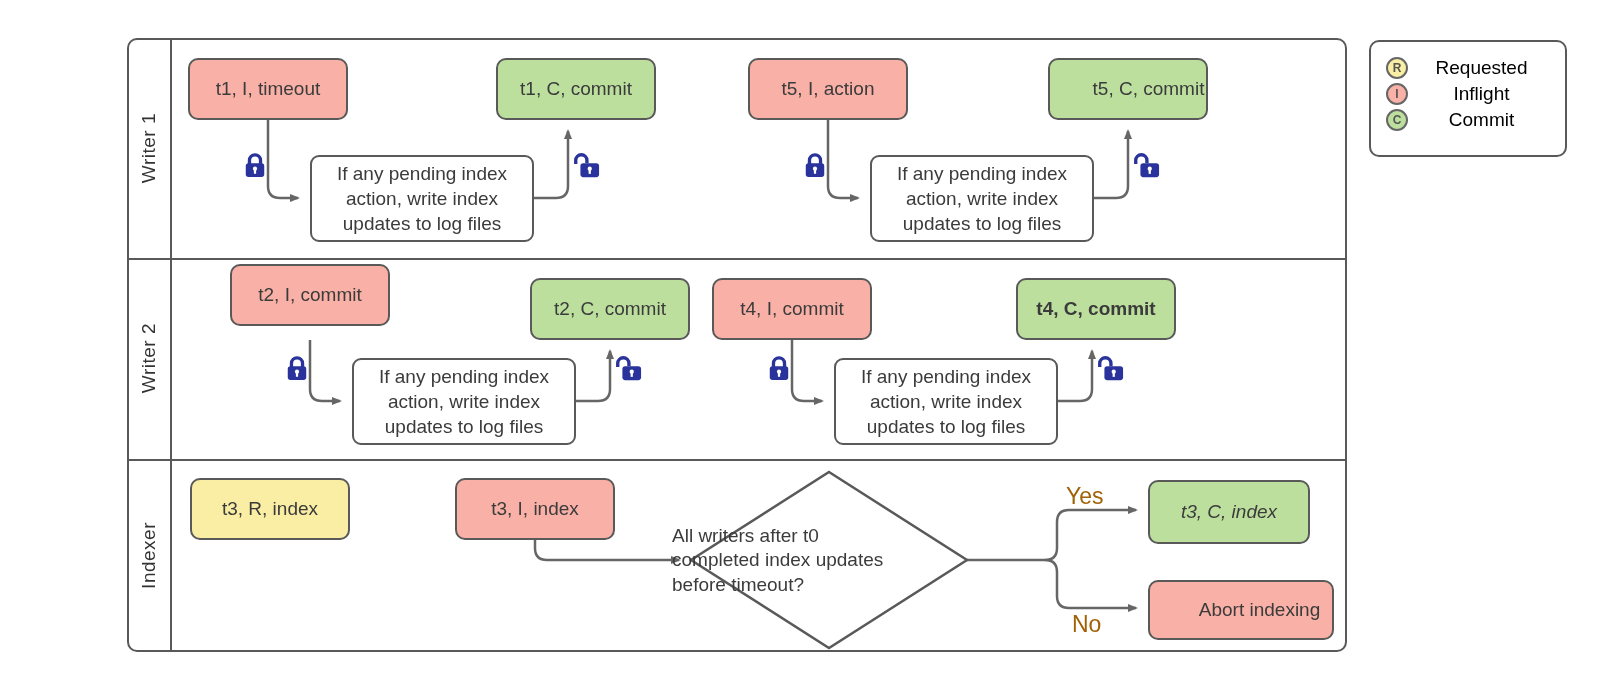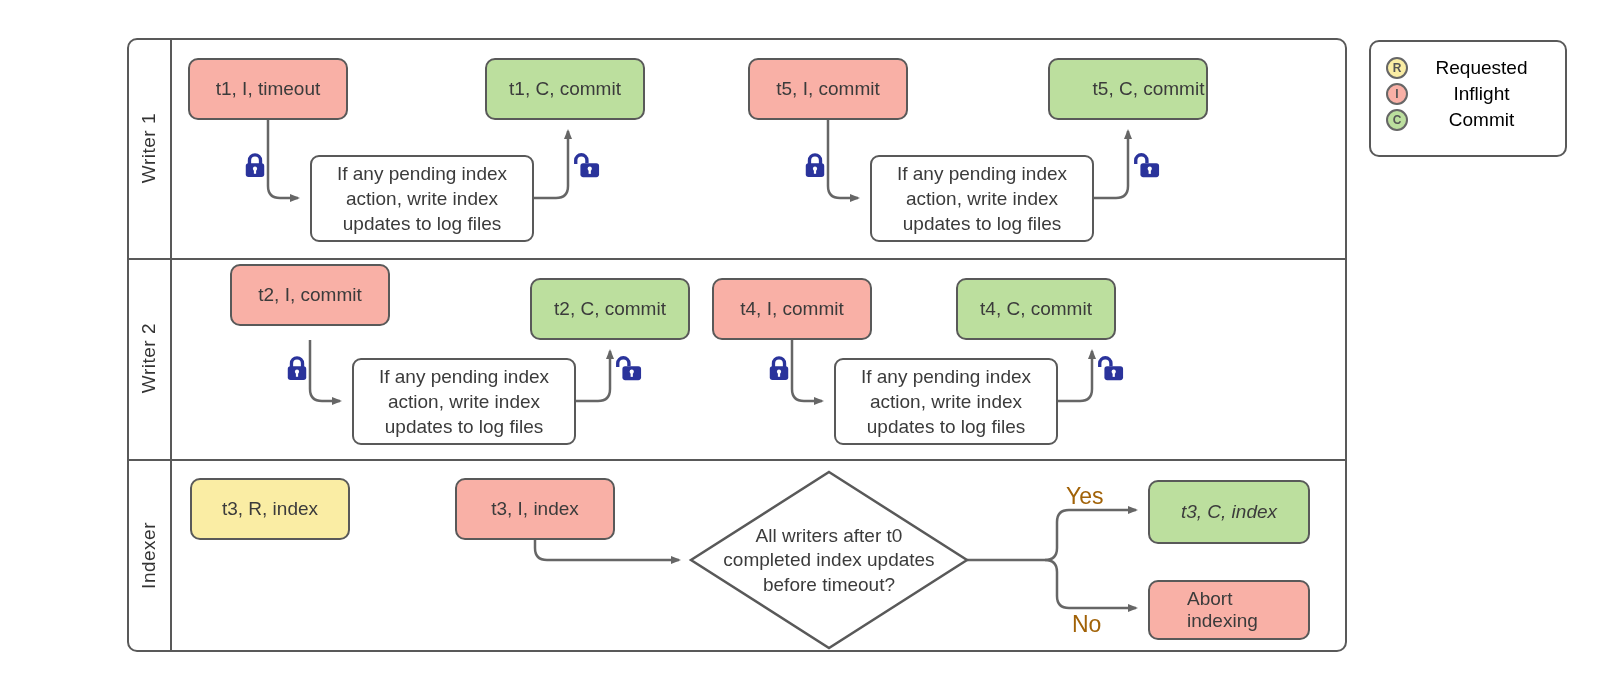--- a/index.html
+++ b/index.html
@@ -17,21 +17,21 @@
   .node { position:absolute; width:160px; height:62px; border:2.5px solid #595959; border-radius:10px;
           display:flex; align-items:center; justify-content:center; font-size:19px; color:#3b3b3b; box-sizing:border-box; }
   .pink   { background:#f9b0a6; }
   .green  { background:#bcdf9e; }
   .yellow { background:#faeda4; }
 
   .proc { position:absolute; width:224px; min-height:87px; background:#ffffff; border:2.5px solid #595959;
           border-radius:9px; display:flex; align-items:center; justify-content:center; text-align:center;
           font-size:19px; line-height:1.32; color:#3b3b3b; box-sizing:border-box; padding:4px 2px; }
 
-  .dtext { position:absolute; left:704px; top:524px; width:250px; text-align:center;
+  .dtext { position:absolute; left:672px; top:524px; width:250px; 
            font-size:19px; line-height:1.28; color:#3b3b3b; }
 
   .blabel { position:absolute; font-size:23px; color:#a16207; }
 
   .legend { position:absolute; left:1369px; top:40px; width:198px; height:117px; background:#fff;
             border:2.5px solid #595959; border-radius:10px; box-sizing:border-box;
             padding:13px 10px 0 15px; display:flex; flex-direction:column; }
   .legend-row   { display:flex; align-items:center; height:26px; }
   .legend-badge { width:22px; height:22px; border-radius:50%; border:2px solid #666; box-sizing:border-box;
                   display:flex; align-items:center; justify-content:center; font-size:12px; font-weight:bold;
@@ -83,37 +83,37 @@
 
       <path d="M535,540 L535,548 Q535,560 547,560 L679,560" marker-end="url(#arr)"></path>
       <path d="M967,560 L1045,560 Q1057,560 1057,548 L1057,522 Q1057,510 1069,510 L1136,510" marker-end="url(#arr)"></path>
       <path d="M1045,560 Q1057,560 1057,572 L1057,596 Q1057,608 1069,608 L1136,608" marker-end="url(#arr)"></path>
 
       <polygon points="829,472 967,560 829,648 691,560" fill="#ffffff" stroke="#595959"></polygon>
     </g>
   </svg>
 
   <div class="node pink" style="left:188px;top:58px;">t1, I, timeout</div>
-  <div class="node green" style="left:485px;top:58px;">t1, C, commit</div>
+  <div class="node green" style="left:496px;top:58px;">t1, C, commit</div>
   <div class="proc" style="left:310px;top:155px;">If any pending index action, write index updates to log files</div>
-  <div class="node pink" style="left:748px;top:58px;">t5, I, commit</div>
+  <div class="node pink" style="left:748px;top:58px;">t5, I, action</div>
   <div class="node green" style="left:1048px;top:58px;padding-left:41px;">t5, C, commit</div>
   <div class="proc" style="left:870px;top:155px;">If any pending index action, write index updates to log files</div>
 
   <div class="node pink" style="left:230px;top:264px;">t2, I, commit</div>
   <div class="node green" style="left:530px;top:278px;">t2, C, commit</div>
   <div class="proc" style="left:352px;top:358px;">If any pending index action, write index updates to log files</div>
   <div class="node pink" style="left:712px;top:278px;">t4, I, commit</div>
-  <div class="node green" style="left:956px;top:278px;">t4, C, commit</div>
+  <div class="node green" style="left:1016px;top:278px;font-weight:bold;">t4, C, commit</div>
   <div class="proc" style="left:834px;top:358px;">If any pending index action, write index updates to log files</div>
 
   <div class="node yellow" style="left:190px;top:478px;">t3, R, index</div>
   <div class="node pink" style="left:455px;top:478px;">t3, I, index</div>
   <div class="node green" style="left:1148px;top:480px;width:162px;height:64px;font-style:italic;">t3, C, index</div>
-  <div class="node pink" style="left:1148px;top:580px;width:162px;height:60px;padding-left:37px;">Abort indexing</div>
+  <div class="node pink" style="left:1148px;top:580px;width:186px;height:60px;padding-left:37px;">Abort indexing</div>
 
   <div class="dtext">
     <div>All writers after t0</div>
     <div>completed index updates</div>
     <div>before timeout?</div>
   </div>
   <div class="blabel" style="left:1066px;top:483px;">Yes</div>
   <div class="blabel" style="left:1072px;top:611px;">No</div>
 
   <svg class="lock" style="left:243px;top:151px;" width="24" height="28" viewBox="0 0 26 30">

